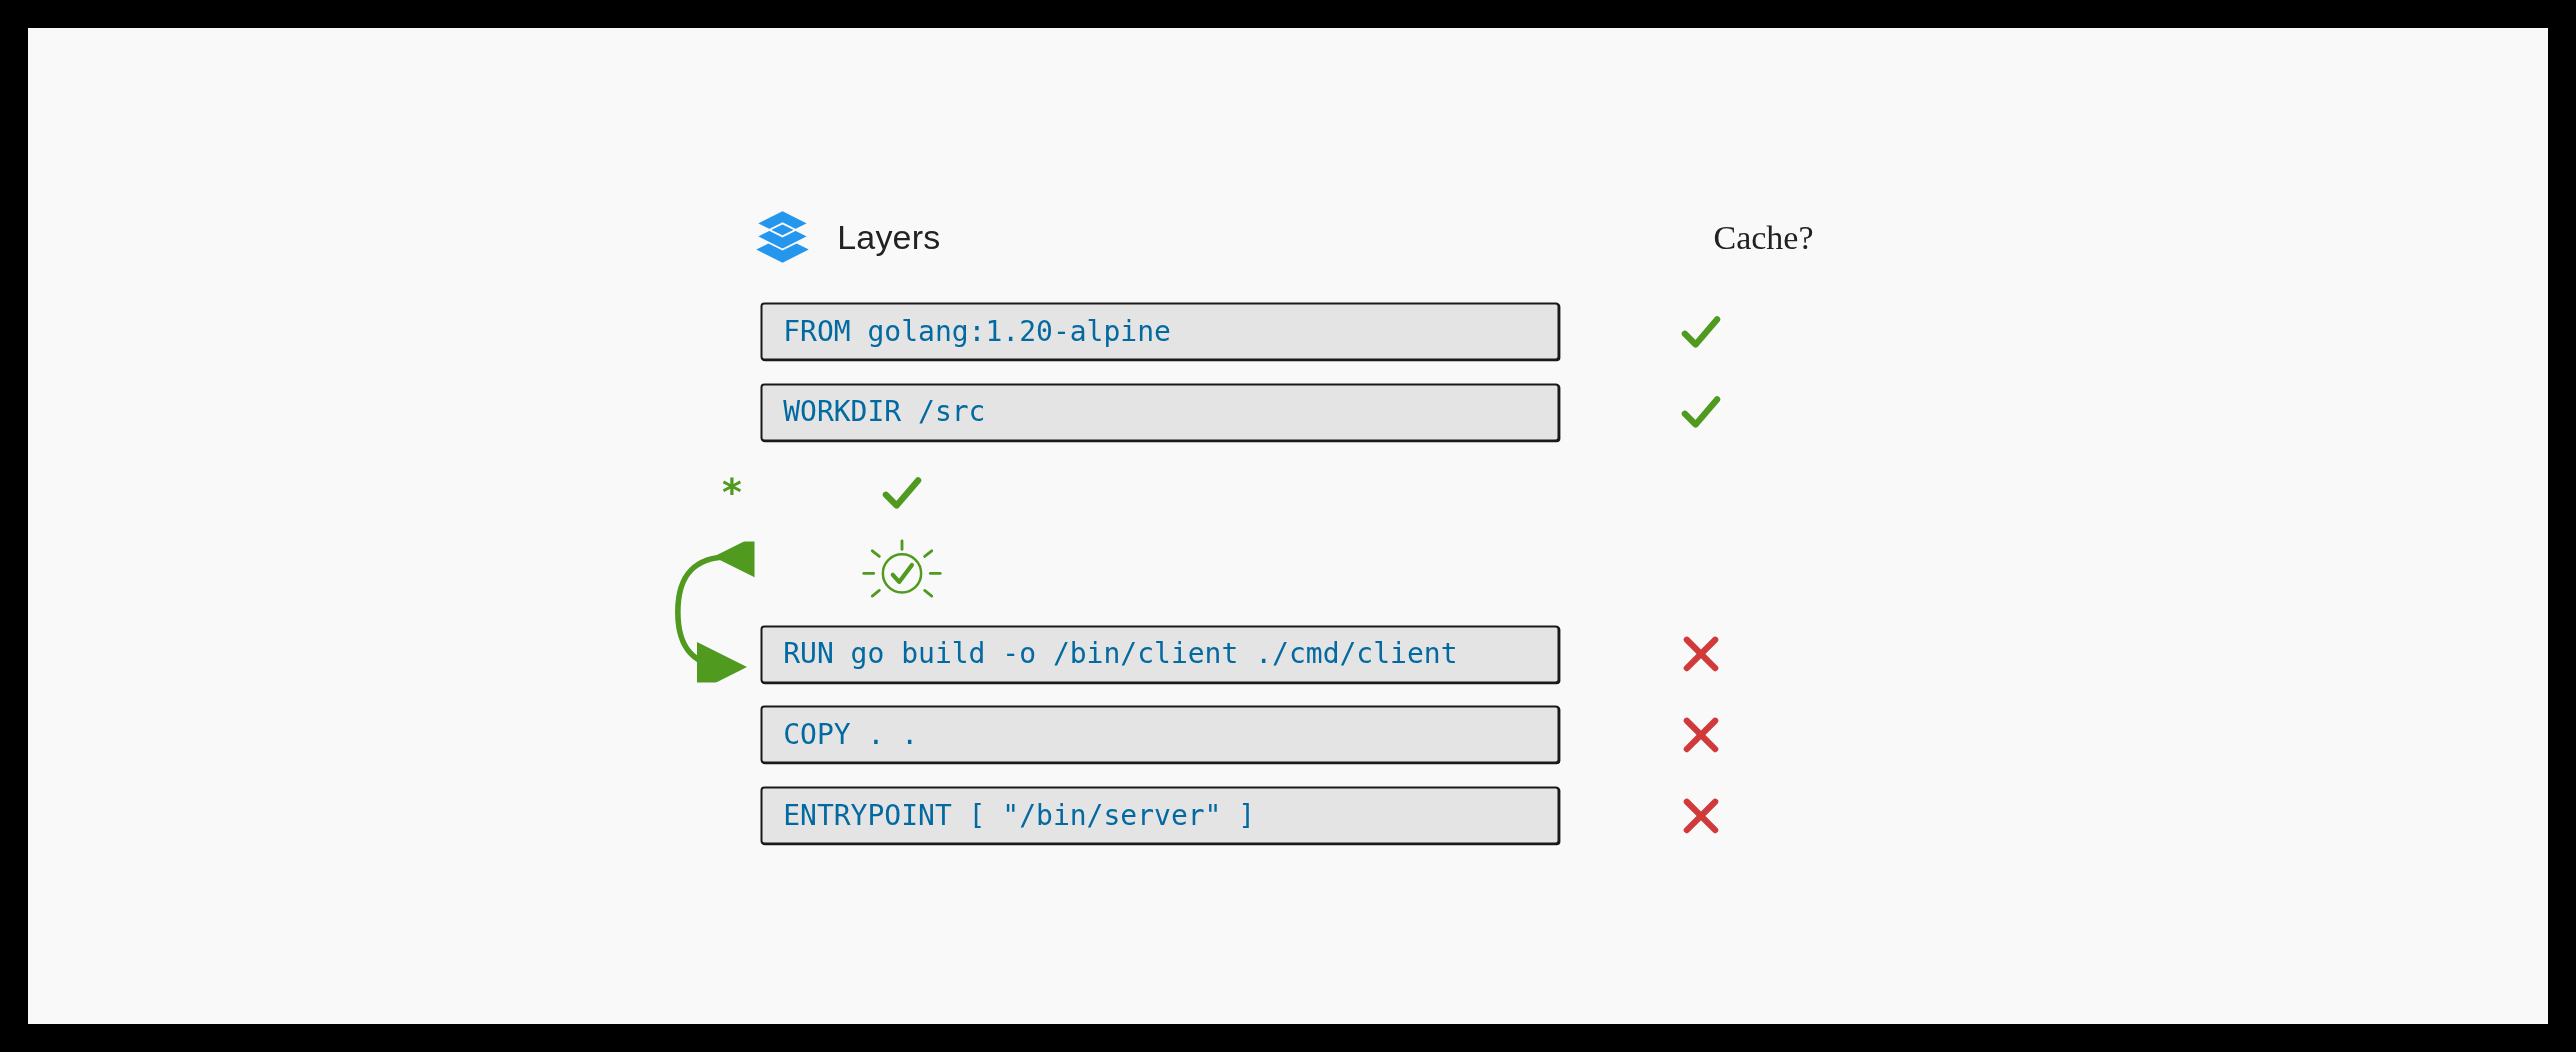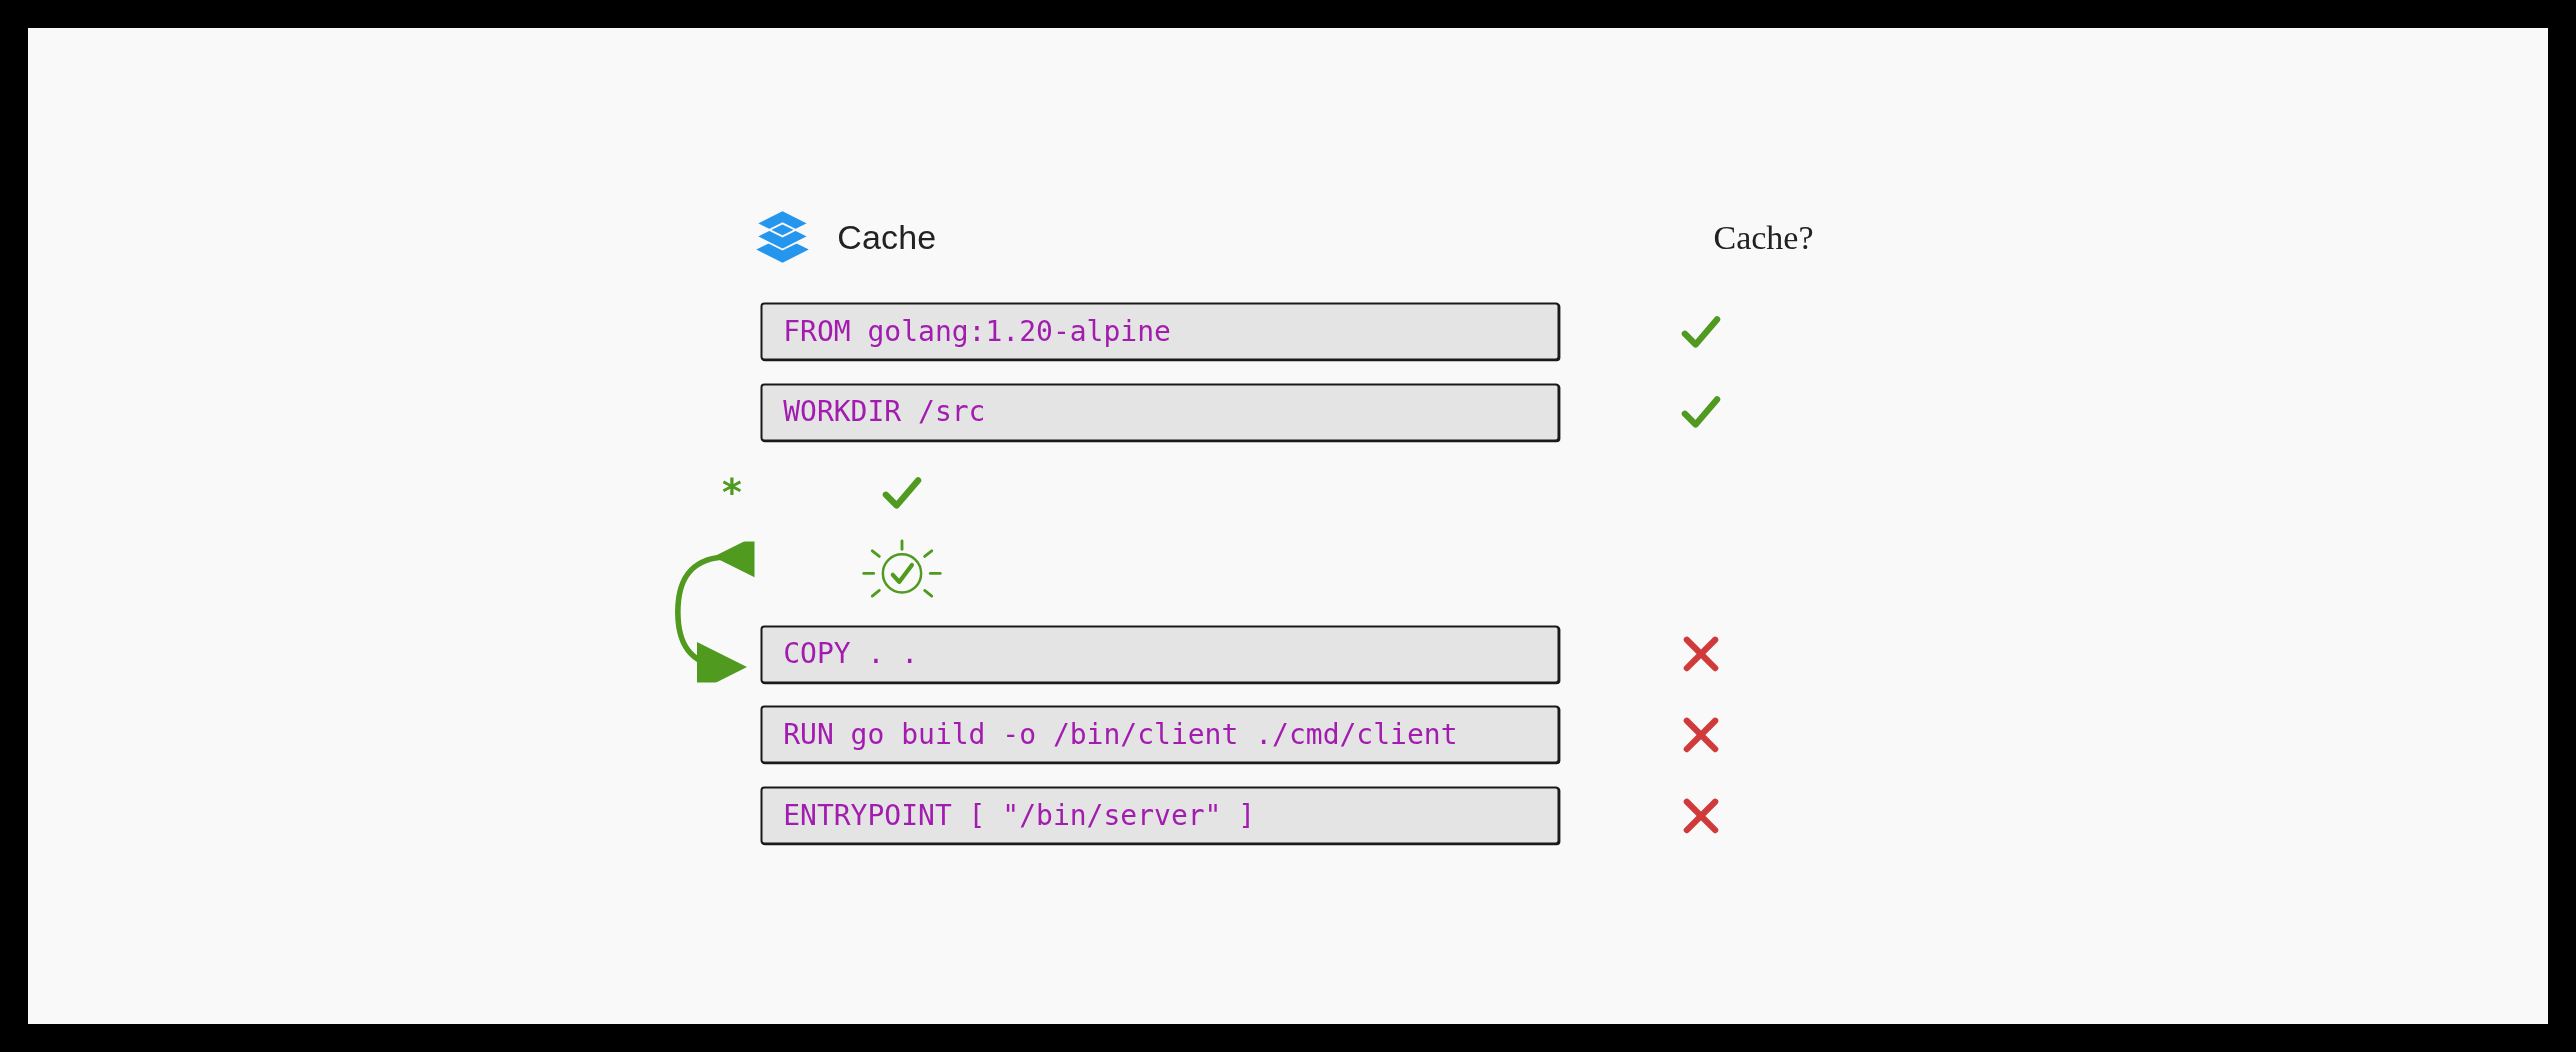--- a/index.html
+++ b/index.html
@@ -75,21 +75,21 @@
     width: 799px;
     height: 58px;
     background: #e4e4e4;
     border: 2.8px solid #1a1a1a;
     border-radius: 3.8px;
     display: flex;
     align-items: center;
     padding: 0 20.7px;
     font-family: "Menlo", "Consolas", "DejaVu Sans Mono", monospace;
     font-size: 28px;
-    color: #a21caf;
+    color: #0369a1;
     position: relative;
     box-shadow: 0.9px 0.9px 0 #1a1a1a;
   }
   .status {
     flex: 0 0 207px;
     display: flex;
     align-items: center;
     justify-content: center;
     margin-left: 38px;
   }
@@ -124,21 +124,21 @@
             <polygon points="36,32 8,46 36,60 64,46"></polygon>
             <polygon points="36,18 8,32 36,46 64,32"></polygon>
             <polygon points="36,4 8,18 36,32 64,18"></polygon>
           </g>
           <g fill="none" stroke="#f9f9f9" stroke-width="2">
             <polygon points="36,18 8,32 36,46 64,32"></polygon>
             <polygon points="36,4 8,18 36,32 64,18"></polygon>
           </g>
         </svg>
       </span>
-      <span class="layers-label">Cache</span>
+      <span class="layers-label">Layers</span>
       <span class="cache-label">Cache?</span>
     </div>
 
     <div class="rows">
 
       <div class="row">
         <div class="gutter"></div>
         <div class="layer-box">
           <span>FROM golang:1.20-alpine</span>
         </div>
@@ -200,36 +200,36 @@
               </marker>
             </defs>
             <path d="M66 16 C 22 16, 10 42, 10 75 C 10 108, 22 134, 66 134" fill="none" stroke="#4f9a1f" stroke-width="6" marker-start="url(#ah)" marker-end="url(#ah)" stroke-linecap="round"></path>
           </svg>
         </span>
       </div>
 
       <div class="row">
         <div class="gutter"></div>
         <div class="layer-box">
-          <span>COPY . .</span>
+          <span>RUN go build -o /bin/client ./cmd/client</span>
         </div>
         <div class="status cross">
           <svg viewBox="0 0 44 44">
               <g stroke="#d13a3a" stroke-width="7" stroke-linecap="round">
                 <line x1="6" y1="6" x2="38" y2="38"></line>
                 <line x1="38" y1="6" x2="6" y2="38"></line>
               </g>
             </svg>
         </div>
       </div>
 
       <div class="row">
         <div class="gutter"></div>
         <div class="layer-box">
-          <span>RUN go build -o /bin/client ./cmd/client</span>
+          <span>COPY . .</span>
         </div>
         <div class="status cross">
           <svg viewBox="0 0 44 44">
               <g stroke="#d13a3a" stroke-width="7" stroke-linecap="round">
                 <line x1="6" y1="6" x2="38" y2="38"></line>
                 <line x1="38" y1="6" x2="6" y2="38"></line>
               </g>
             </svg>
         </div>
       </div>

